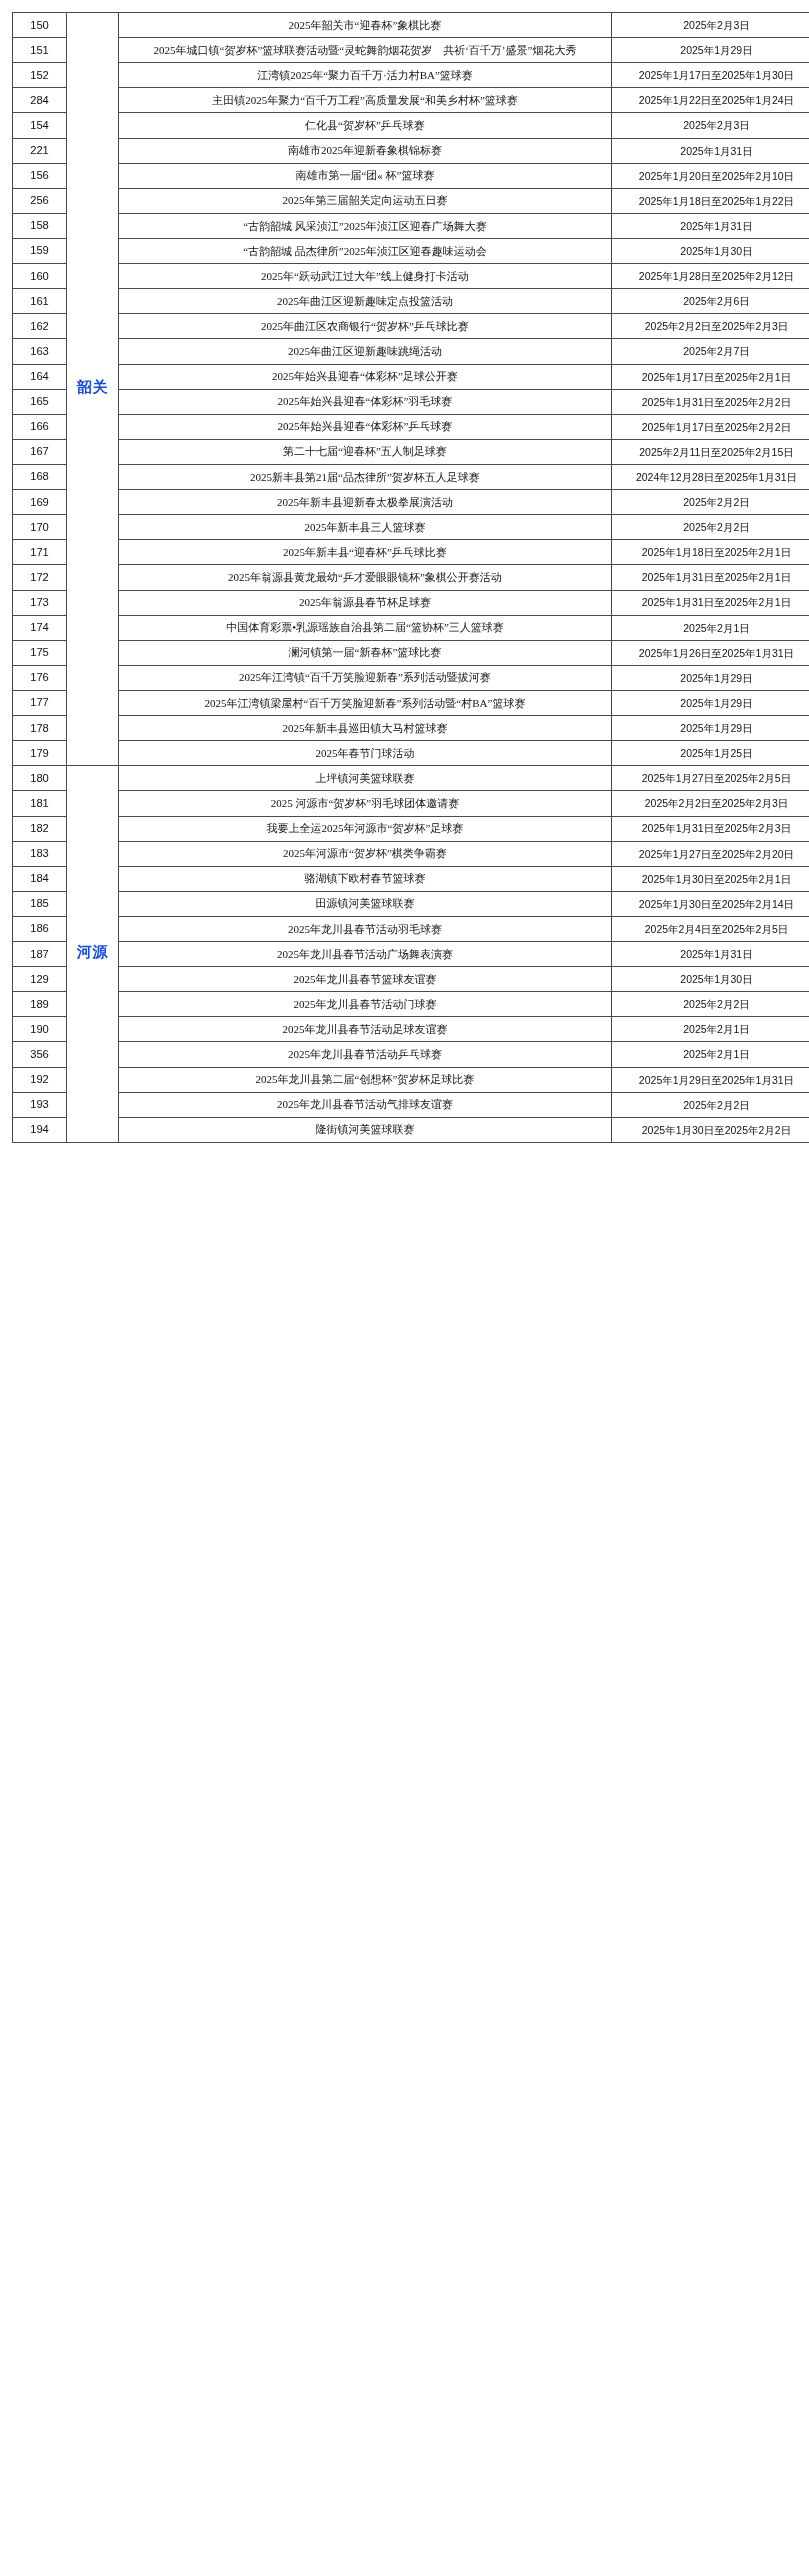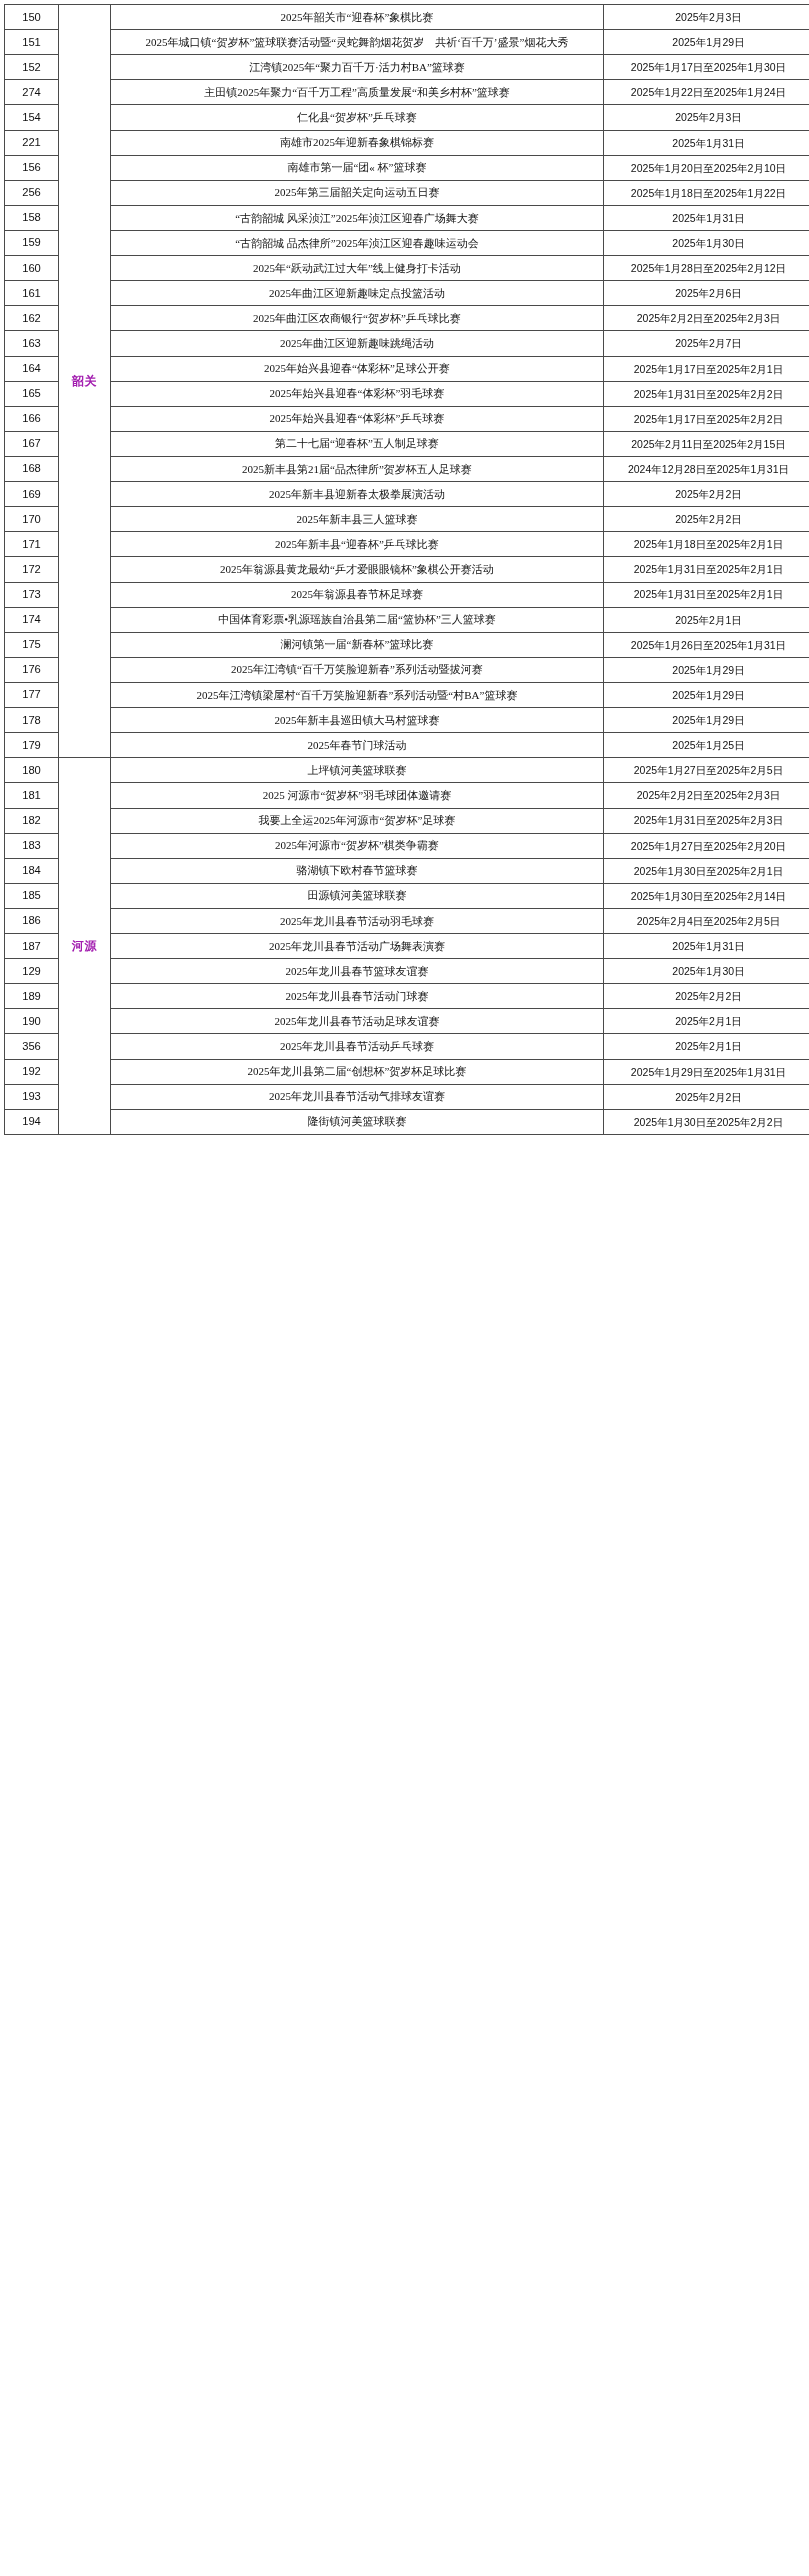--- a/index.html
+++ b/index.html
@@ -8,21 +8,21 @@
     background: #ffffff;
   }
   body {
     width: 810px;
     font-family: "Liberation Serif", "DejaVu Serif", serif;
     color: #1a1a1a;
   }
   .sheet {
     width: 654px;
     box-sizing: border-box;
-    padding: 4px;
+    padding: 12px;
   }
   table.event-table {
     border-collapse: collapse;
     width: 810px;
     table-layout: fixed;
   }
   table.event-table td {
     border: 0.7px solid #4a4a4a;
     vertical-align: middle;
     text-align: center;
@@ -33,24 +33,24 @@
   col.c-region { width: 52px; }
   col.c-name { width: 493px; }
   col.c-date { width: 210px; }
 
   td.idx {
     font-size: 11.2px;
     font-family: "Liberation Sans", sans-serif;
     color: #111;
   }
   td.region {
-    font-size: 12px;
+    font-size: 15px;
     font-weight: bold;
-    color: #a21caf;
-    font-family: Liberation Serif, serif;
+    color: #1d4ed8;
+    font-family: Liberation Mono, monospace;
     letter-spacing: 0.7px;
   }
   td.name {
     font-size: 11px;
     padding-left: 7.5px;
     padding-right: 7.5px;
     color: #111;
   }
   td.date {
     font-size: 10.5px;
@@ -83,21 +83,21 @@
           <td class="idx">151</td>
           <td class="name">2025年城口镇“贺岁杯”篮球联赛活动暨“灵蛇舞韵烟花贺岁　共祈‘百千万’盛景”烟花大秀</td>
           <td class="date">2025年1月29日</td>
         </tr>
         <tr>
           <td class="idx">152</td>
           <td class="name">江湾镇2025年“聚力百千万·活力村BA”篮球赛</td>
           <td class="date">2025年1月17日至2025年1月30日</td>
         </tr>
         <tr>
-          <td class="idx">274</td>
+          <td class="idx">284</td>
           <td class="name">主田镇2025年聚力“百千万工程”高质量发展“和美乡村杯”篮球赛</td>
           <td class="date">2025年1月22日至2025年1月24日</td>
         </tr>
         <tr>
           <td class="idx">154</td>
           <td class="name">仁化县“贺岁杯”乒乓球赛</td>
           <td class="date">2025年2月3日</td>
         </tr>
         <tr>
           <td class="idx">221</td>

